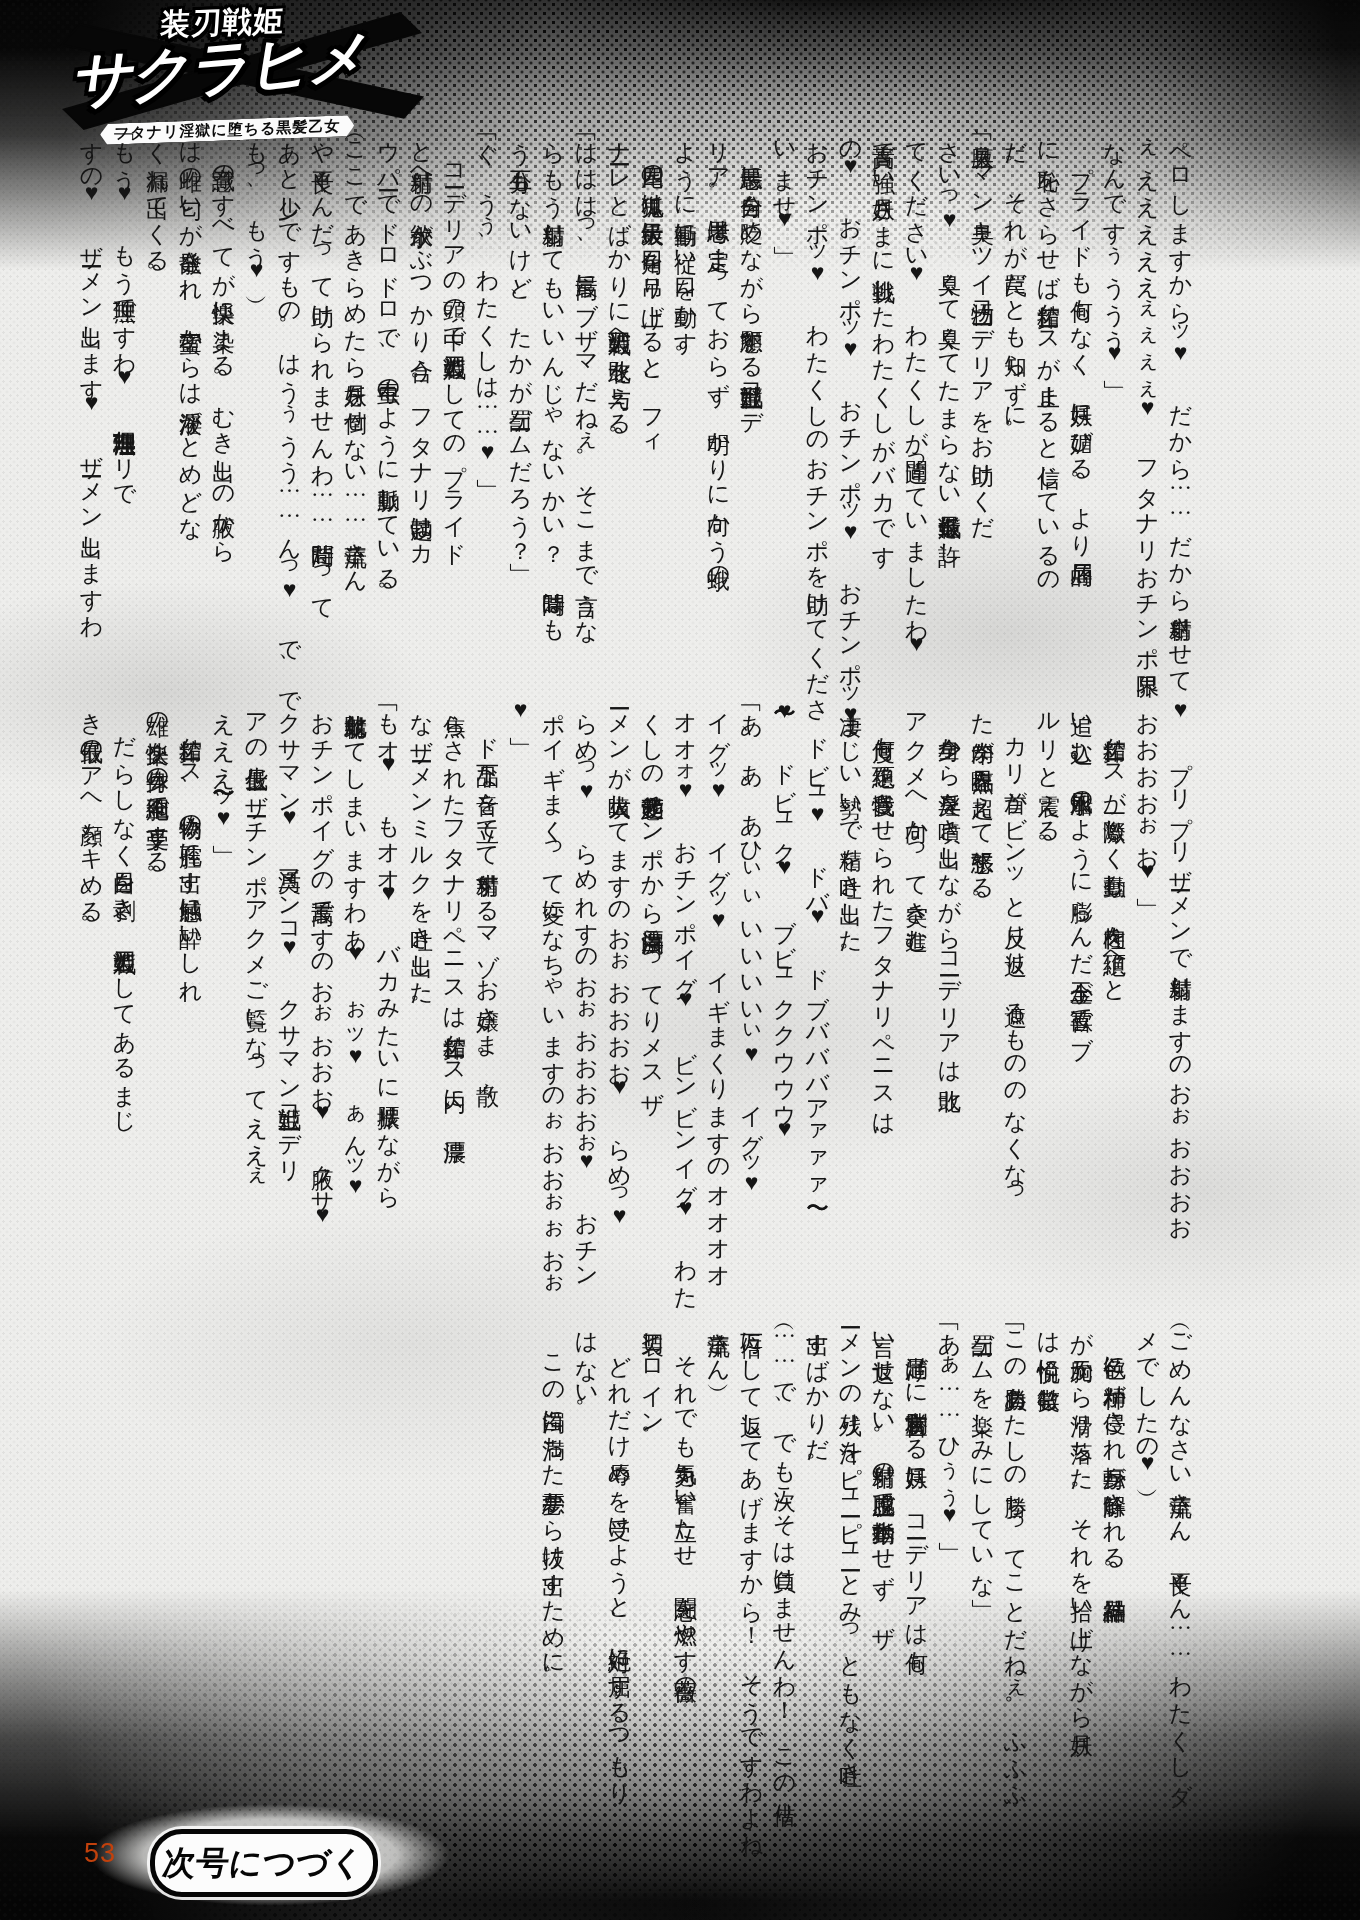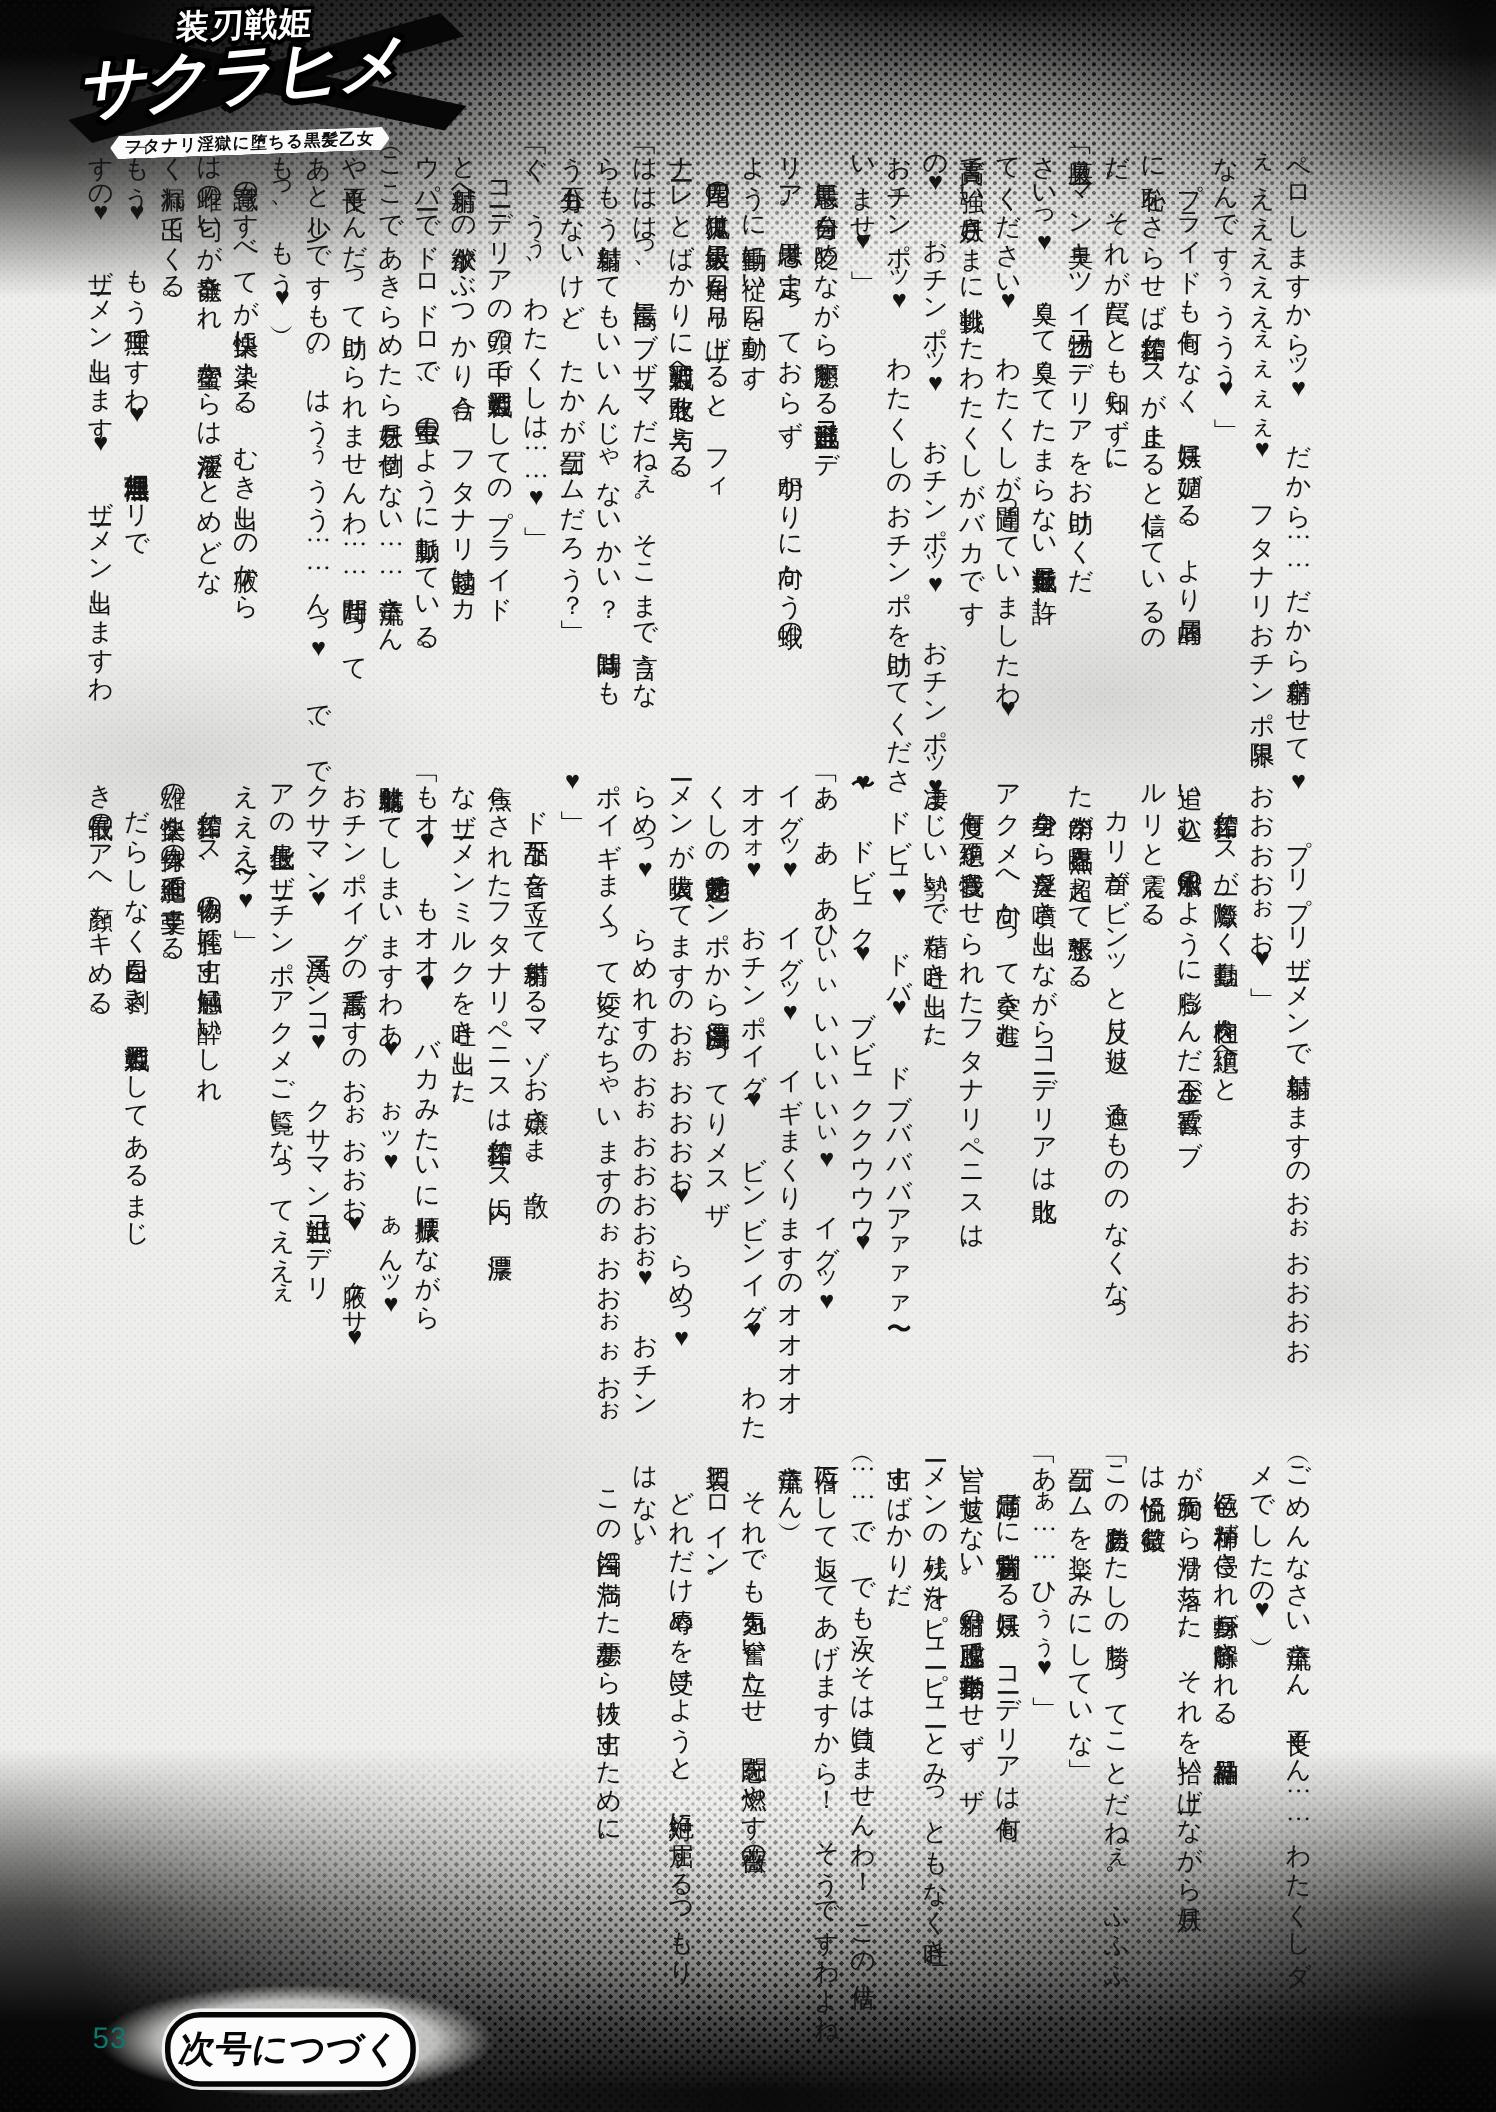--- a/index.html
+++ b/index.html
@@ -120,21 +120,21 @@
     background:#fcfcfc;border:5px solid #050505;border-radius:32px;
     display:flex;align-items:center;justify-content:center;
     box-shadow:0 0 0 3px rgba(250,250,250,.9);
   }
   #continue-badge span{
     font-size:33px;font-weight:bold;color:#050505;letter-spacing:0px;
     transform:skewX(-8deg);white-space:nowrap;
   }
   #page-number{
     position:absolute;left:84px;top:1838px;
-    font-size:27px;color:#0f766e;letter-spacing:1px;
+    font-size:27px;color:#c2410c;letter-spacing:1px;
     font-family:"Liberation Sans","DejaVu Sans",sans-serif;
   }
 </style>
 </head>
 <body>
 
 <div id="page">
 
   <div class="fx" id="paper-grain"></div>
   <div class="fx" id="soft-blobs"></div>

